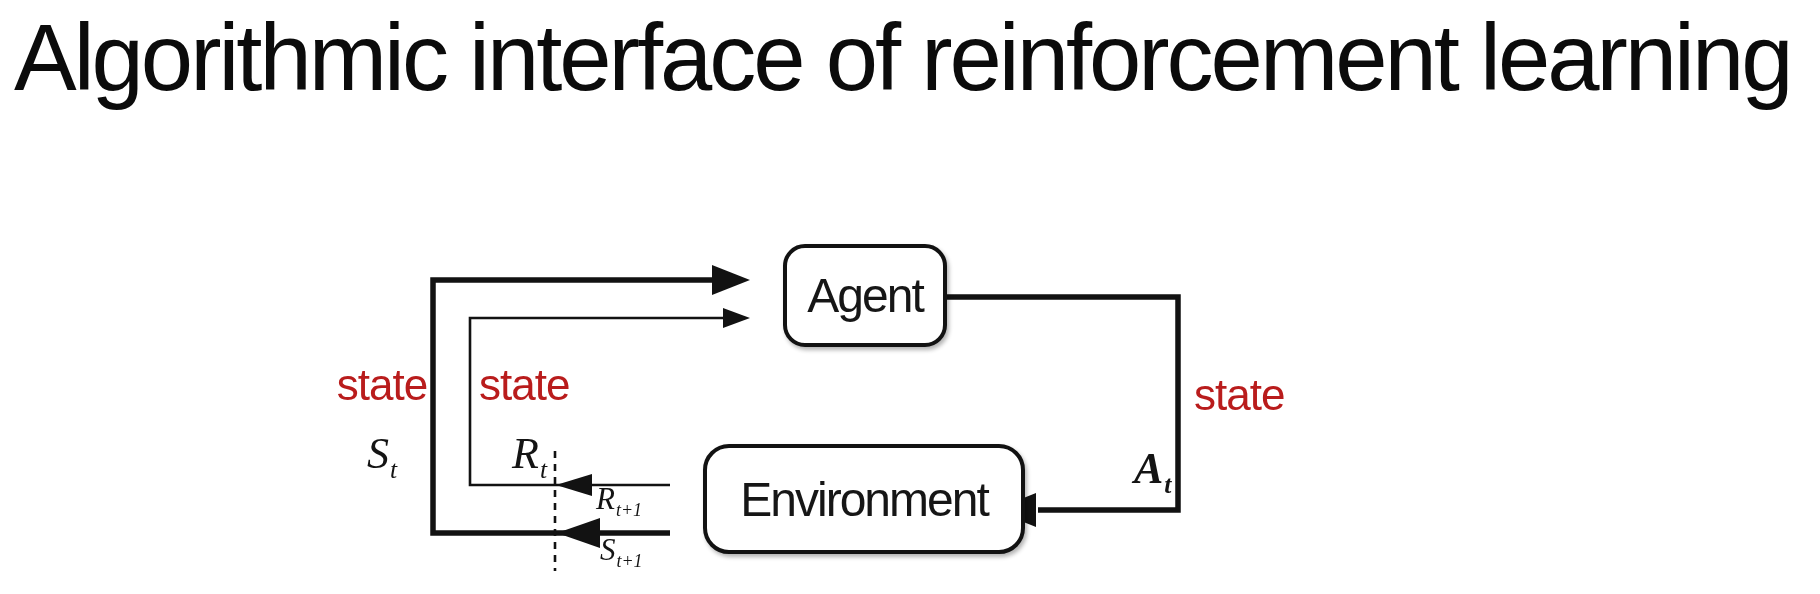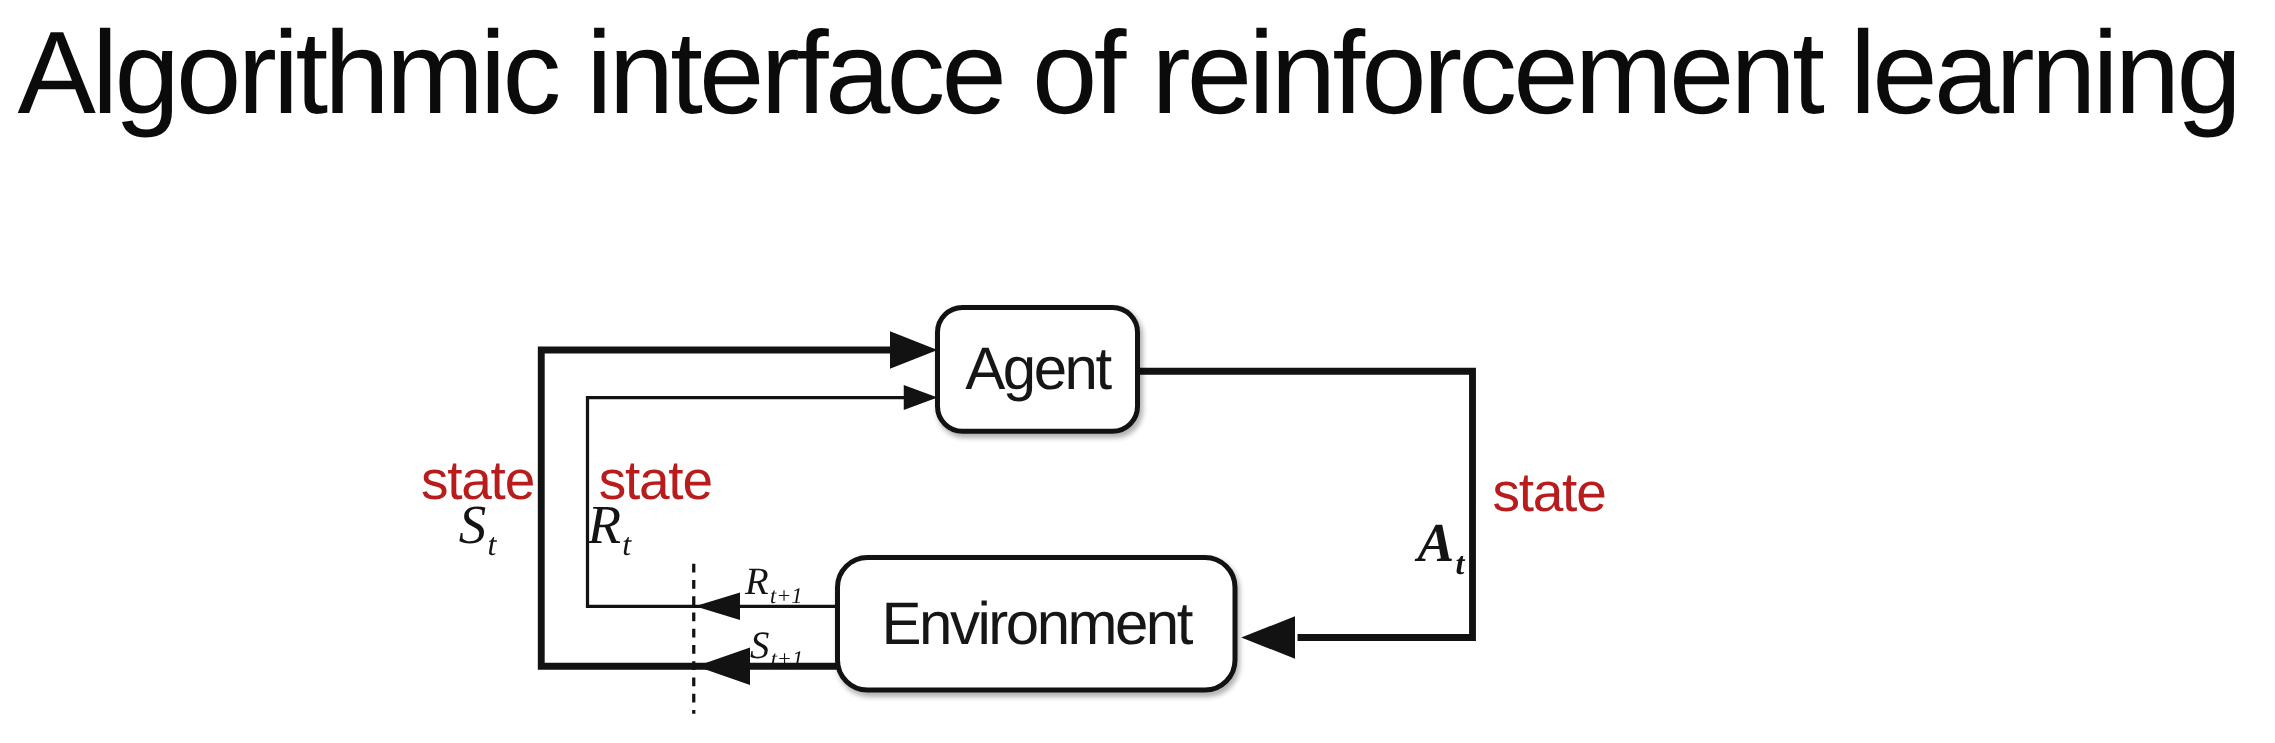--- a/index.html
+++ b/index.html
@@ -31,46 +31,48 @@
     box-sizing: border-box;
     background: #ffffff;
     border: 4px solid #121212;
     display: flex;
     align-items: center;
     justify-content: center;
     font-size: 48px;
     letter-spacing: -2px;
     color: #161616;
     box-shadow: 2px 3px 4px rgba(0,0,0,0.30);
+    margin-left: 35px;
   }
   .node.agent { left: 748px; top: 244px; width: 164px; height: 103px; border-radius: 22px; }
   .node.env   { left: 668px; top: 444px; width: 322px; height: 110px; border-radius: 26px; }
   .lbl {
     position: absolute;
     font-size: 44px;
     letter-spacing: -1px;
     line-height: 1.0;
     color: #b91c1c;
     white-space: nowrap;
   }
   .sym {
     position: absolute;
     font-family: "Liberation Serif", serif;
     font-style: italic;
     line-height: 1.0;
     color: #141414;
     white-space: nowrap;
+    margin-top: 34px;
   }
   .sym sub { font-size: 0.58em; font-style: italic; line-height: 0; margin-left: 1px; }
   .sym.big { font-size: 44px; }
   .sym.small { font-size: 31px; }
   .lbl-state  { left: 334px; top: 363px; width: 96px; text-align: center; }
   .sym-state  { left: 334px; top: 398px; width: 96px; text-align: center; }
   .lbl-reward { left: 479px; top: 363px; }
-  .sym-reward { left: 470px; top: 398px; }
+  .sym-reward { left: 512px; top: 398px; }
   .lbl-action { left: 1194px; top: 373px; }
   .sym-action { left: 1134px; top: 413px; font-weight: bold; }
   .sym-next-reward { left: 596px; top: 449px; font-family: Liberation Serif, serif; }
   .sym-next-state  { left: 600px; top: 500px; }
 </style>
 </head>
 <body>
 
 <div class="slide">
 

